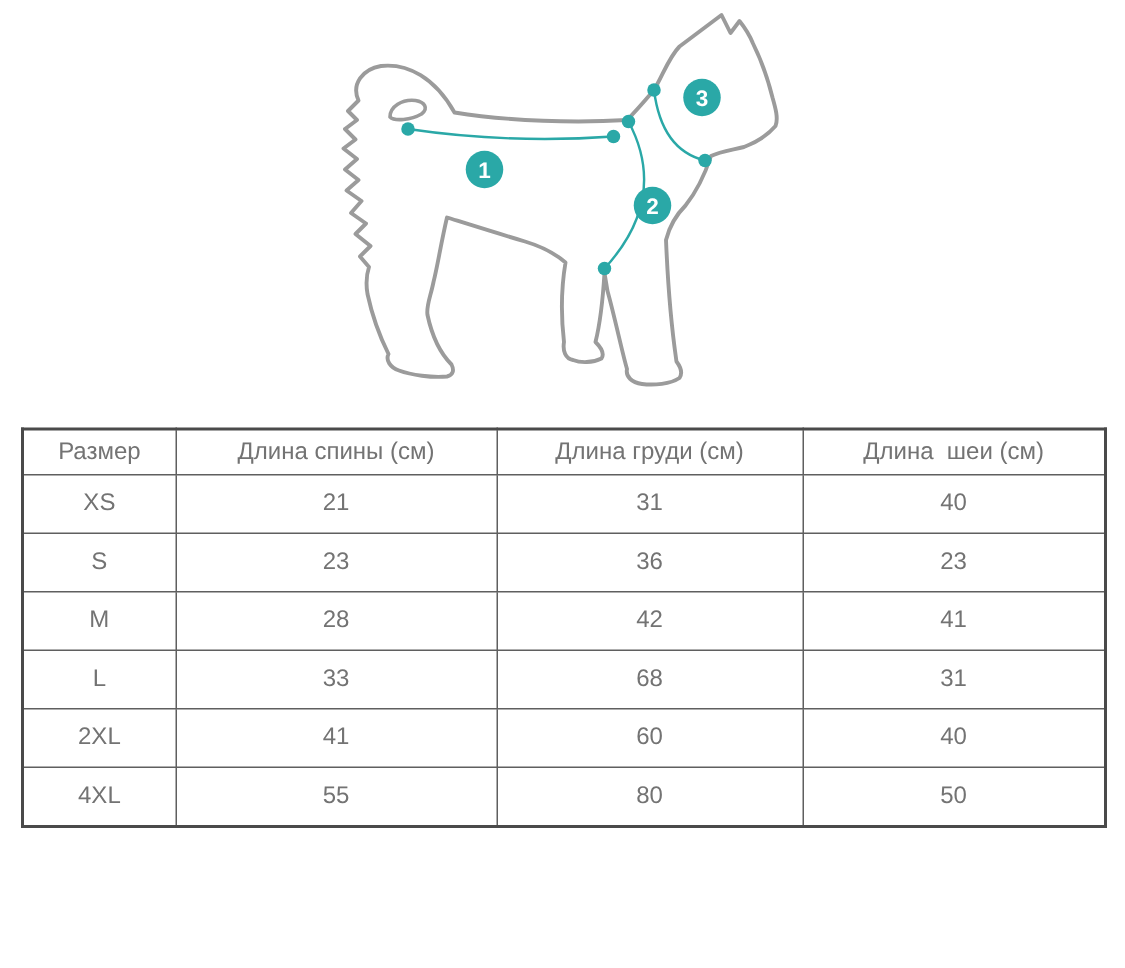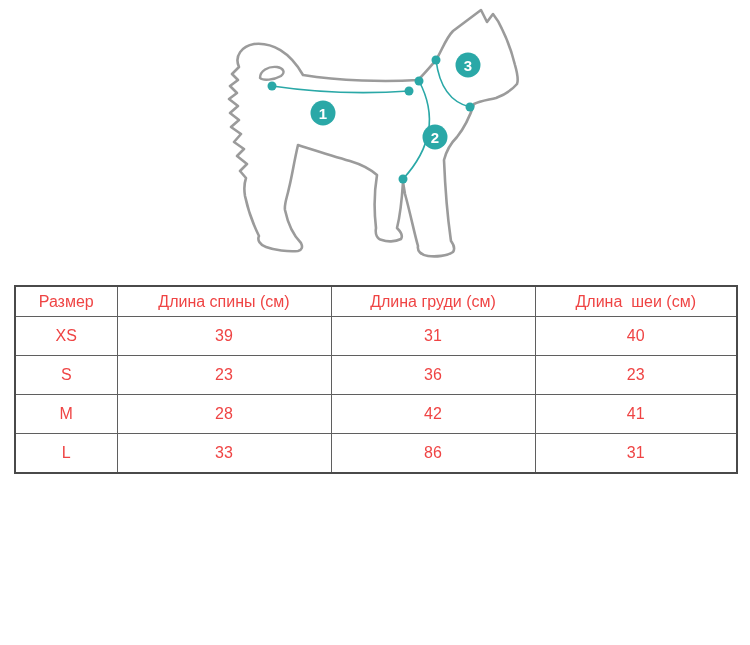--- a/index.html
+++ b/index.html
@@ -12,21 +12,21 @@
                  stroke-linejoin:round; stroke-linecap:round; }
   .tail-hole   { fill:#ffffff; stroke:#9b9b9b; stroke-width:2.4; stroke-linejoin:round; }
   .measure-line { fill:none; stroke:#2aa8a7; stroke-width:1.6; }
   .measure-dot  { fill:#2aa8a7; }
   .marker-circle { fill:#2aa8a7; }
   .marker-digit { fill:#ffffff; font-family:"Liberation Sans", sans-serif;
                   font-size:15px; font-weight:bold; text-anchor:middle; }
   table.size-table {
     position:absolute; left:14px; top:285px; width:722px;
     border-collapse:collapse; table-layout:fixed;
-    color:#ef4444; border:2px solid #4a4a4a;
+    color:#737373; border:2px solid #4a4a4a;
   }
   .size-table th, .size-table td {
     border:1px solid #5f5f5f; text-align:center; vertical-align:middle;
     font-size:16px; font-weight:normal; padding:0; overflow:hidden;
     white-space:pre;
   }
   .size-table th { height:29px; }
   .size-table td { height:38px;margin-left:13px; }
 </style>
 </head>
@@ -115,36 +115,48 @@
     <tr>
       <th>Размер</th>
       <th>Длина спины (см)</th>
       <th>Длина груди (см)</th>
       <th>Длина  шеи (см)</th>
     </tr>
   </thead>
   <tbody>
     <tr>
       <td>XS</td>
-      <td>39</td>
+      <td>21</td>
       <td>31</td>
       <td>40</td>
     </tr>
     <tr>
       <td>S</td>
       <td>23</td>
       <td>36</td>
       <td>23</td>
     </tr>
     <tr>
       <td>M</td>
       <td>28</td>
       <td>42</td>
       <td>41</td>
     </tr>
     <tr>
       <td>L</td>
       <td>33</td>
-      <td>86</td>
+      <td>68</td>
       <td>31</td>
+    </tr>
+    <tr>
+      <td>2XL</td>
+      <td>41</td>
+      <td>60</td>
+      <td>40</td>
+    </tr>
+    <tr>
+      <td>4XL</td>
+      <td>55</td>
+      <td>80</td>
+      <td>50</td>
     </tr>
   </tbody>
 </table>
 
 </body></html>

